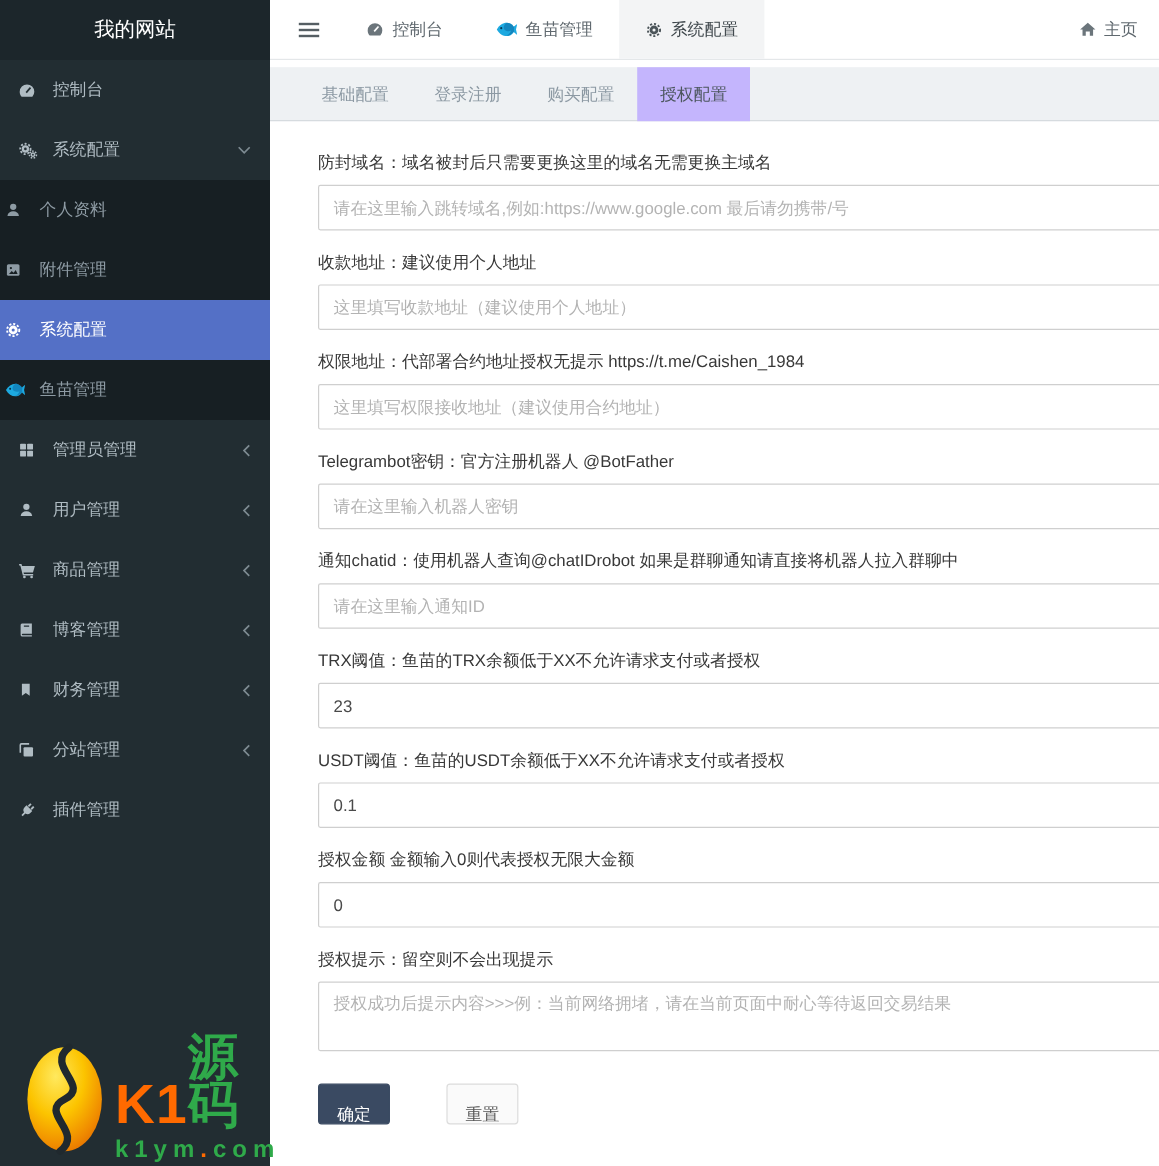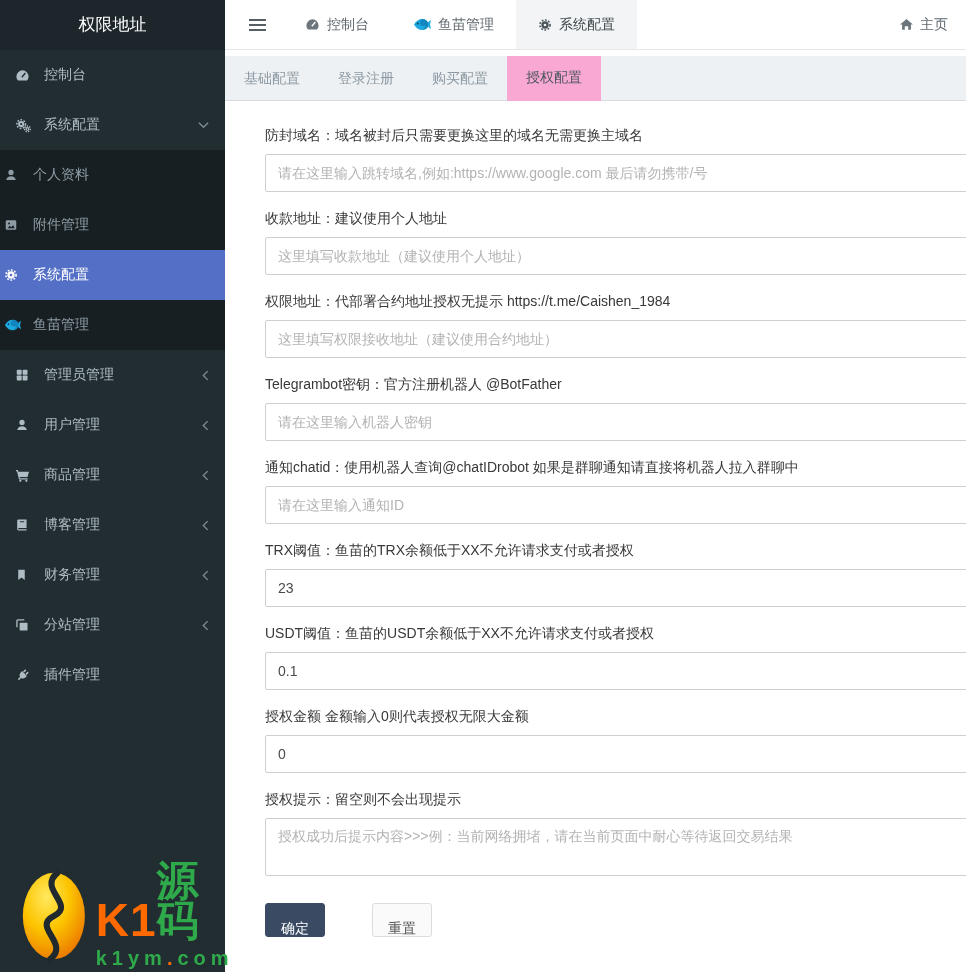--- a/index.html
+++ b/index.html
@@ -39,23 +39,23 @@
   .navbar { height:50px; flex-shrink:0; background:#fff; border-bottom:1px solid #e4e7e9;
             display:flex; align-items:stretch; --ibg:#ffffff; }
   .burger { display:flex; flex-direction:column; justify-content:center; gap:3px; padding:0 17px; margin-left:7px; cursor:pointer; }
   .burger .bar { width:17px; height:2px; background:#555e63; }
   .nav-tab { display:flex; align-items:center; gap:7px; padding:0 22px; font-size:14px; color:#60696f; cursor:pointer; }
   .nav-tab.active { background:#f3f4f5; color:#3f474c; --ibg:#f3f4f5; }
   .nav-home { margin-left:auto; display:flex; align-items:center; gap:6px; padding:0 18px; font-size:14px; color:#60696f; cursor:pointer; }
   .navbar .ico { display:flex; }
 
   .content { flex:1; padding-top:6px; overflow:hidden; }
-  .tabbar { height:45px; background:#eef1f3; border-bottom:1px solid #d6dbdf; display:flex; }
+  .tabbar { height:45px; background:#eef1f3; border-bottom:1px solid #d6dbdf; display:flex; padding-left:24px; }
   .tab { line-height:44px; height:45px; padding:0 19px; font-size:14px; color:#8c99a3; cursor:pointer; }
-  .tab.active { background:#f9a8d4; color:#4c565e;font-family:Liberation Serif, serif; }
+  .tab.active { background:#c4b5fd; color:#4c565e; }
 
   .form { padding:26px 0 0 40px; margin-right:-3px; }
   .field { margin-bottom:18px; }
   .field .flabel { display:block; font-size:14px; color:#383838; margin-bottom:9px; }
   .field input, .field textarea { display:block; width:100%; border:1px solid #cfcfcf; border-radius:2px;
        font-size:14px; color:#4a4a4a; outline:none; background:#fff; }
   .field input { height:38px; padding:0 12px; }
   .field textarea { height:58px; padding:9px 12px; resize:none; font-family:inherit; }
   .field input::placeholder, .field textarea::placeholder { color:#b3b3b3; }
 
@@ -63,21 +63,21 @@
   .btn { height:34px; padding:16px 15px; font-size:14px; border-radius:3px; cursor:pointer; }
   .btn-primary { background:#3a4a62; border:1px solid #3a4a62; color:#ffffff; }
   .btn-default { background:#fafafa; border:1px solid #dcdcdc; color:#555555;margin-left:38px; }
 </style>
 </head>
 <body>
 
 <div class="app">
 
   <aside class="sidebar">
-    <div class="brand">权限地址</div>
+    <div class="brand">我的网站</div>
 
 
     <div class="s-item">
       <span class="ico">
         <svg width="15" height="15" viewBox="0 0 16 16">
             <path fill="currentColor" d="M8 2.5A6.5 6.5 0 0 0 1.5 9c0 1.7.65 3.3 1.75 4.4h9.5A6.4 6.4 0 0 0 14.5 9 6.5 6.5 0 0 0 8 2.5z"></path>
             <path d="M7.3 9.8 11.1 5.4" stroke="var(--ibg)" stroke-width="1.5"></path>
           </svg>
       </span>
       <span>控制台</span>

